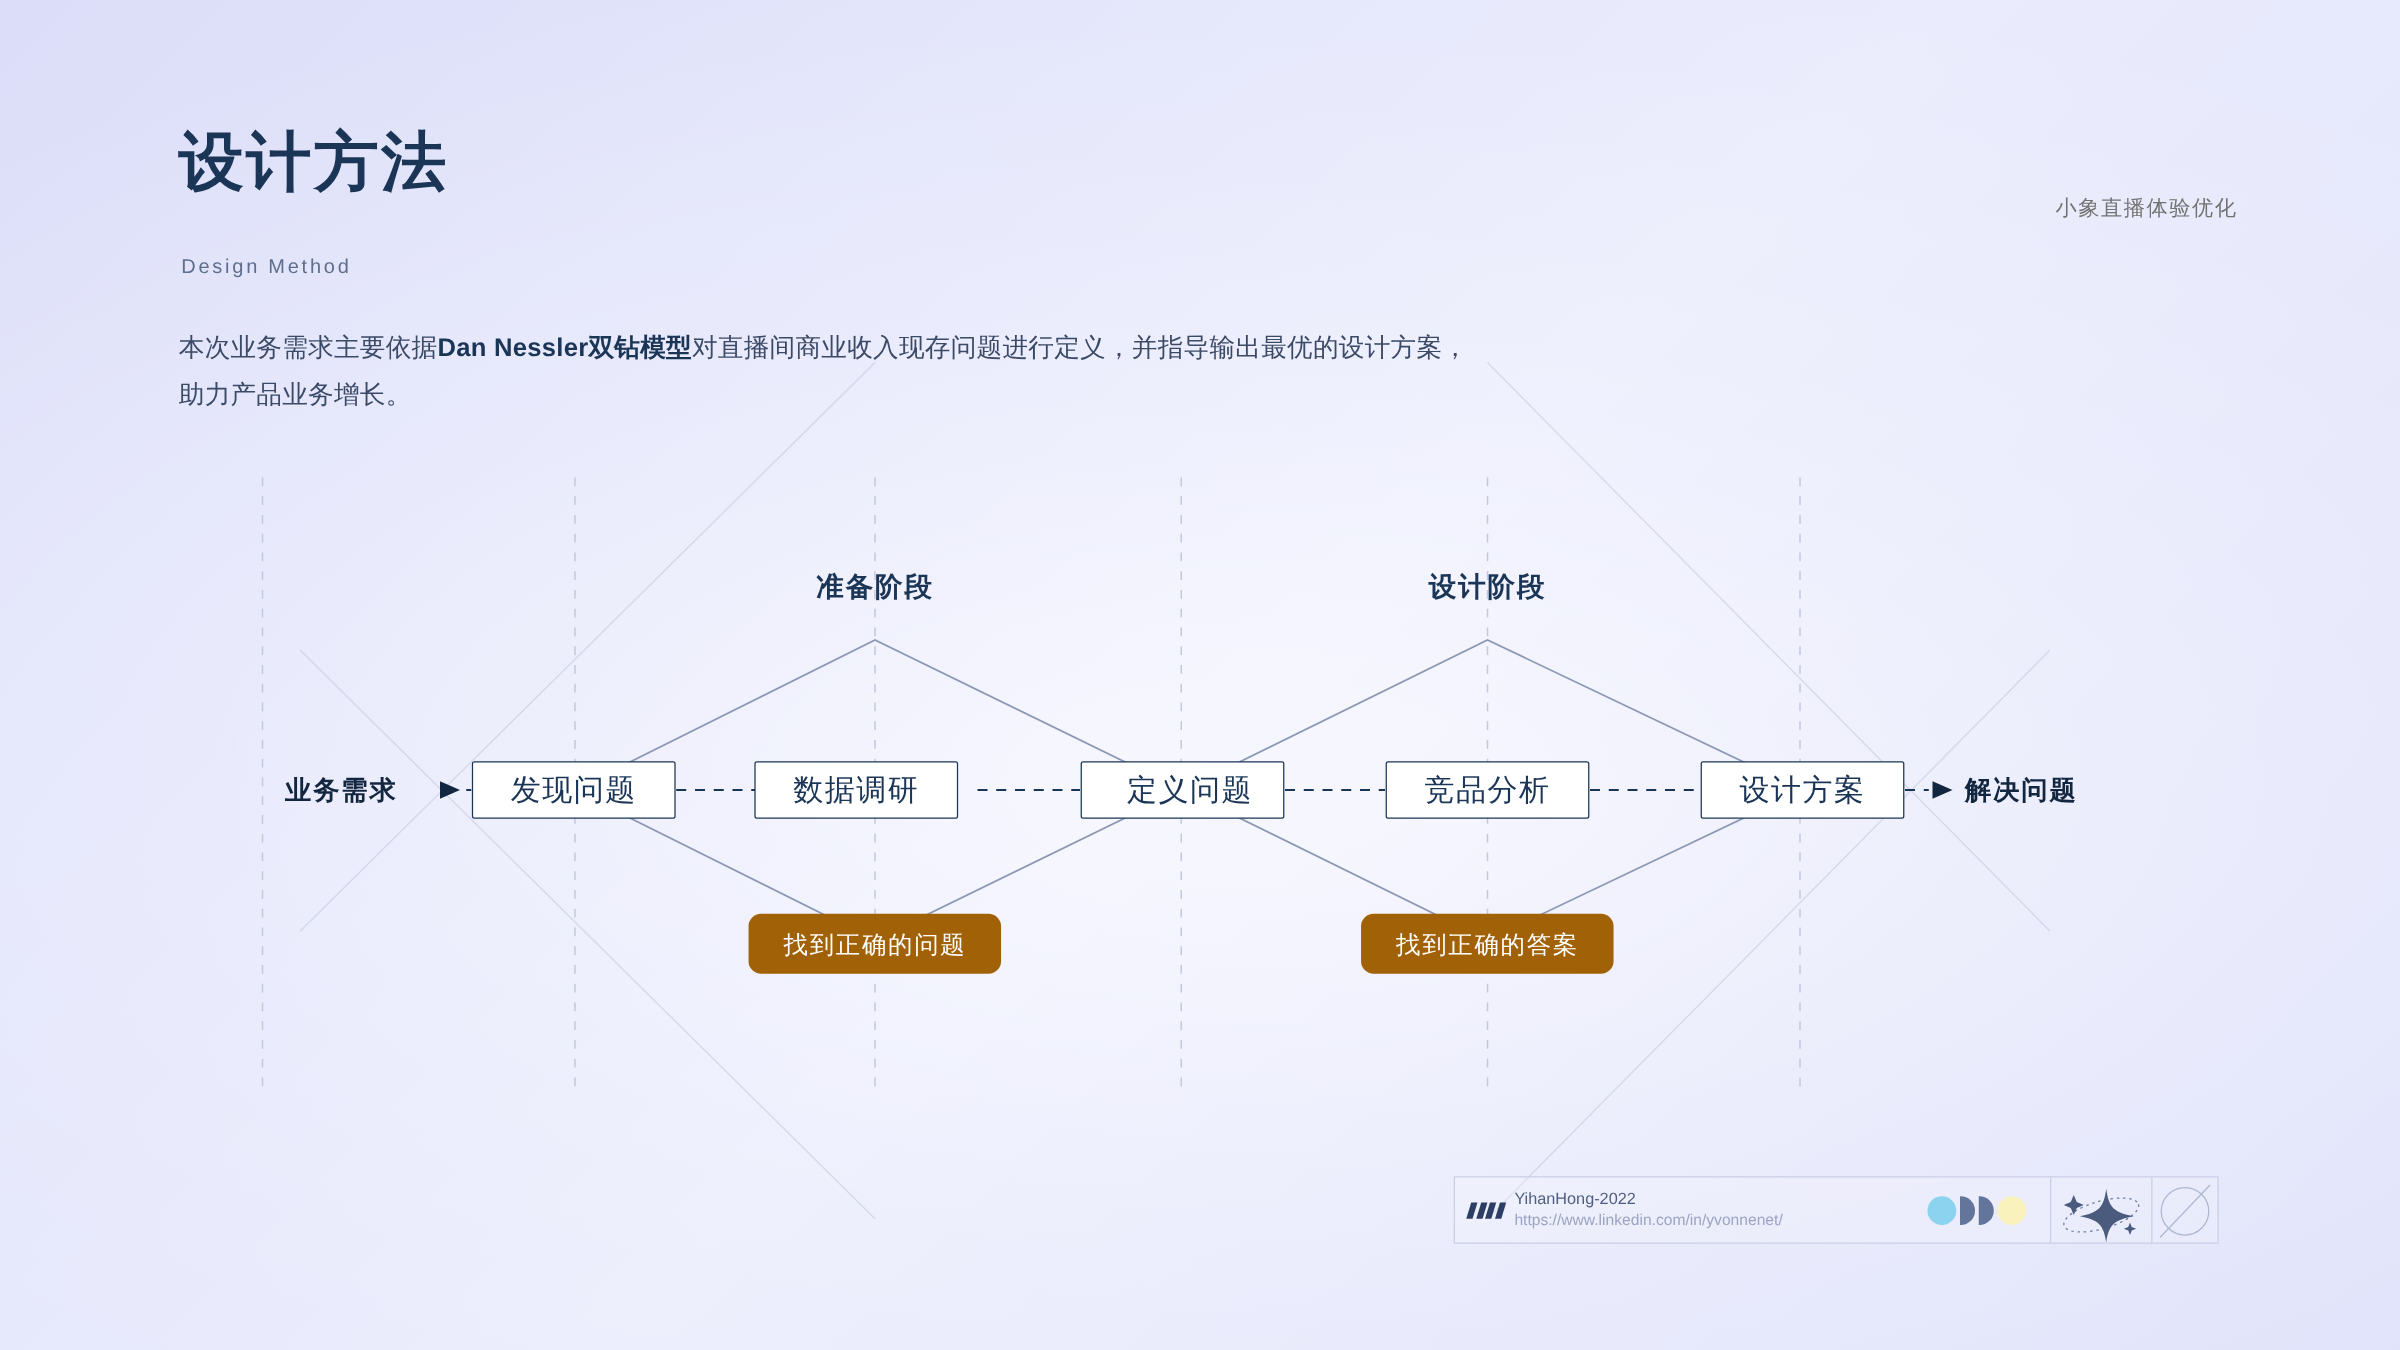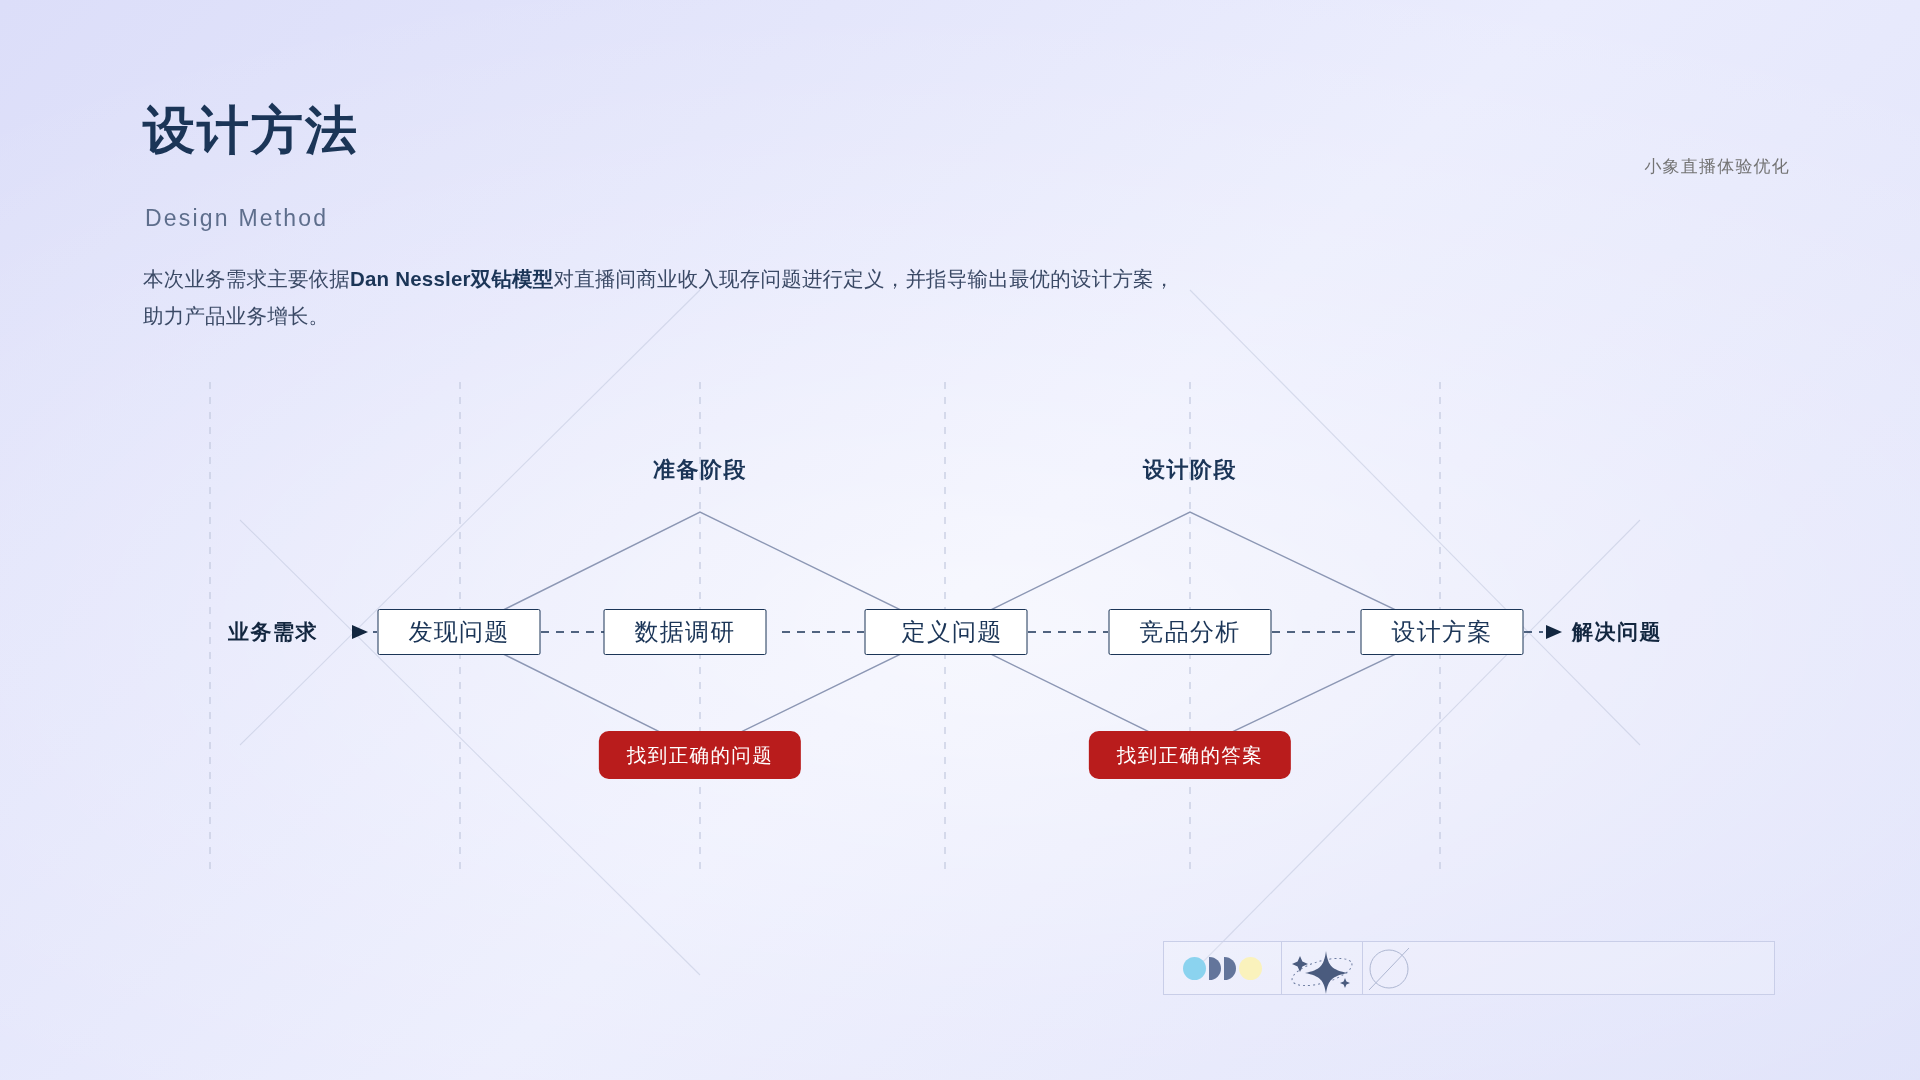--- a/index.html
+++ b/index.html
@@ -14,21 +14,21 @@
 
   
   #page-title {
     position:absolute; left:143px; top:104px;
     font-size:52px; line-height:1.0; font-weight:700;
     color:#1B3557; letter-spacing:2px;
     font-family:"Liberation Sans","DejaVu Sans",sans-serif;
   }
   #page-subtitle {
     position:absolute; left:145px; top:205px;
-    font-size:23px; color:#5E6E8C; letter-spacing:2.2px; font-weight:400;
+    font-size:16px; color:#5E6E8C; letter-spacing:2.2px; font-weight:400;
   }
   #deck-label {
     position:absolute; right:130px; top:155px;
     font-size:17px; color:#737373; letter-spacing:1.2px;margin-left:48px;
   }
 
   
   #intro {
     position:absolute; left:143px; top:260px; width:1250px;
     font-size:20.5px; line-height:37px; color:#3B4A66; letter-spacing:0.2px;
@@ -59,21 +59,21 @@
   .end-label {
     position:absolute; transform:translateY(-50%);
     font-size:21px; font-weight:700; color:#12263F; letter-spacing:1.5px;
     white-space:nowrap;
   }
   #start-label { right:auto; }
 
   .pill {
     position:absolute; transform:translate(-50%,-50%);
     height:48px; padding:0 28px;
-    background:#b91c1c; border-radius:10px;
+    background:#a16207; border-radius:10px;
     display:flex; align-items:center; justify-content:center;
     font-size:19.5px; color:#FFFFFF; letter-spacing:1.4px; white-space:nowrap;
   }
 
   
   #footer-badge {
     position:absolute; left:1163px; top:941px; width:612px; height:54px;
     border:1px solid #C9CEE8; display:flex; align-items:stretch;
     background:rgba(255,255,255,0.18);
   }
@@ -167,20 +167,32 @@
 <div class="node-box" style="left:685px;  top:632px;">数据调研</div>
 <div class="node-box" style="left:946px;  top:632px;padding-left:12px;">定义问题</div>
 <div class="node-box" style="left:1190px; top:632px;">竞品分析</div>
 <div class="node-box" style="left:1442px; top:632px;">设计方案</div>
 
 <div class="pill" style="left:700px;  top:755px;">找到正确的问题</div>
 <div class="pill" style="left:1190px; top:755px;">找到正确的答案</div>
 
 <div id="footer-badge">
 
+  <div id="badge-text-cell">
+    <span id="badge-logo">
+      <i></i>
+        <i></i>
+        <i></i>
+        <i></i>
+    </span>
+    <span id="badge-meta">
+      <span id="badge-name">YihanHong-2022</span>
+      <span id="badge-url">https://www.linkedin.com/in/yvonnenet/</span>
+    </span>
+  </div>
 
   <div id="badge-dots-cell">
     <span class="dot blue"></span>
     <span class="half"></span>
     <span class="half"></span>
     <span class="dot yellow"></span>
   </div>
 
   <div id="badge-star-cell">
     <svg viewBox="0 0 80 54" width="80" height="54">

